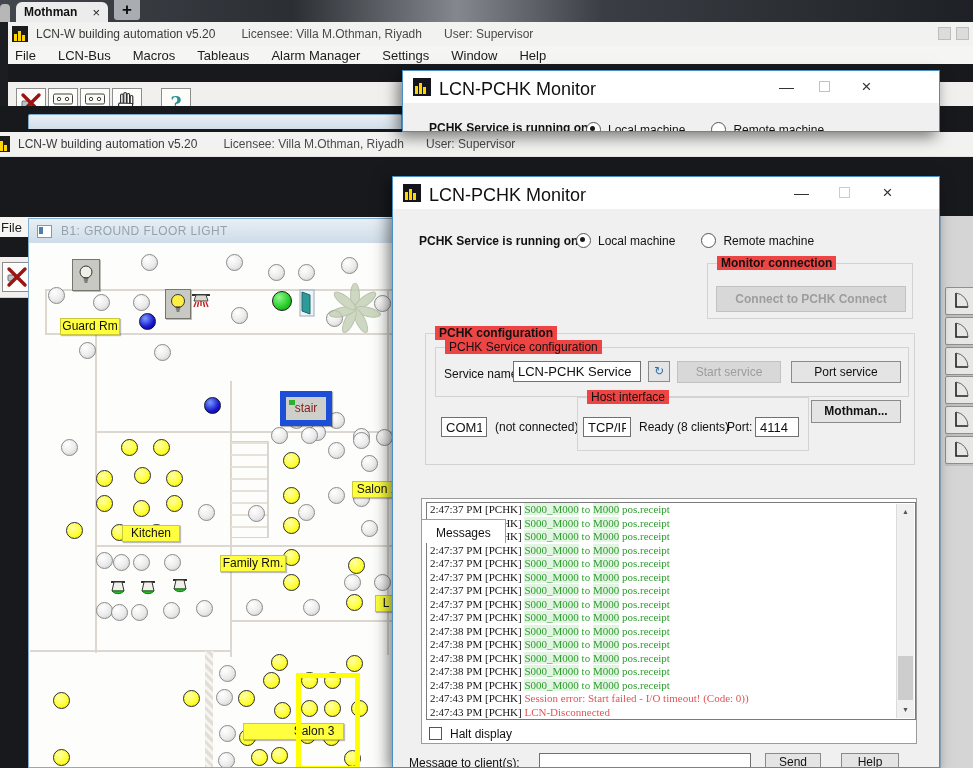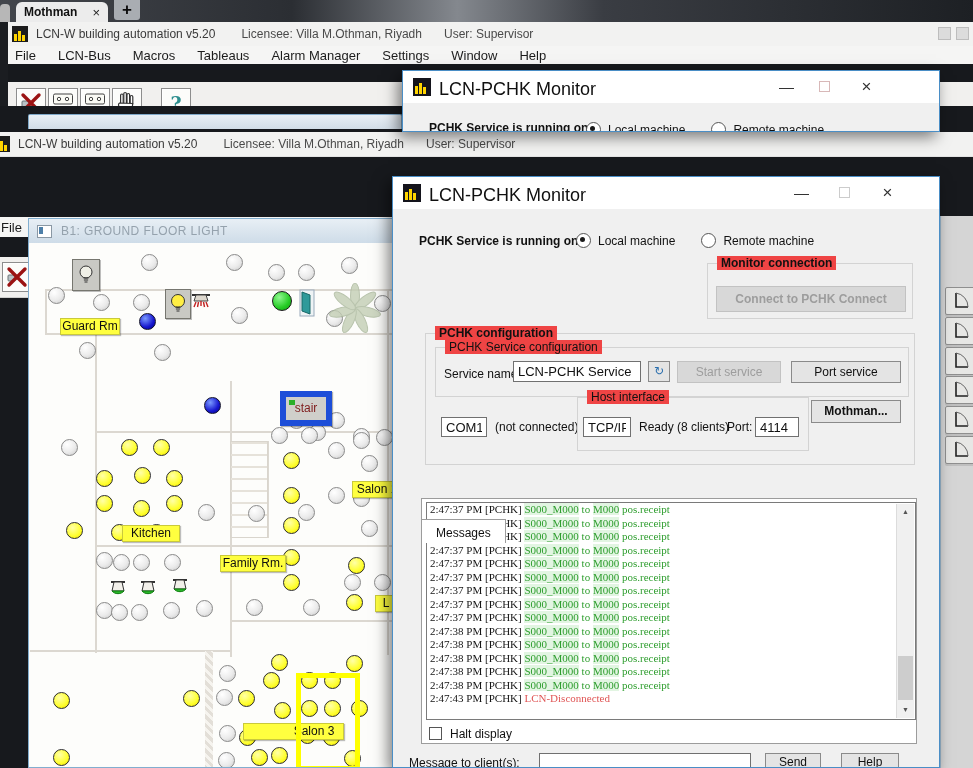--- a/index.html
+++ b/index.html
@@ -560,20 +560,21 @@
         <div class="logrow"><span class="logtime">2:47:37 PM [PCHK] </span><span class="loggreen hl">S000_M000</span><span class="loggreen"> to </span><span class="loggreen hl">M000</span><span class="loggreen"> pos.receipt</span></div>
         <div class="logrow"><span class="logtime">2:47:37 PM [PCHK] </span><span class="loggreen hl">S000_M000</span><span class="loggreen"> to </span><span class="loggreen hl">M000</span><span class="loggreen"> pos.receipt</span></div>
         <div class="logrow"><span class="logtime">2:47:37 PM [PCHK] </span><span class="loggreen hl">S000_M000</span><span class="loggreen"> to </span><span class="loggreen hl">M000</span><span class="loggreen"> pos.receipt</span></div>
         <div class="logrow"><span class="logtime">2:47:37 PM [PCHK] </span><span class="loggreen hl">S000_M000</span><span class="loggreen"> to </span><span class="loggreen hl">M000</span><span class="loggreen"> pos.receipt</span></div>
         <div class="logrow"><span class="logtime">2:47:37 PM [PCHK] </span><span class="loggreen hl">S000_M000</span><span class="loggreen"> to </span><span class="loggreen hl">M000</span><span class="loggreen"> pos.receipt</span></div>
         <div class="logrow"><span class="logtime">2:47:38 PM [PCHK] </span><span class="loggreen hl">S000_M000</span><span class="loggreen"> to </span><span class="loggreen hl">M000</span><span class="loggreen"> pos.receipt</span></div>
         <div class="logrow"><span class="logtime">2:47:38 PM [PCHK] </span><span class="loggreen hl">S000_M000</span><span class="loggreen"> to </span><span class="loggreen hl">M000</span><span class="loggreen"> pos.receipt</span></div>
         <div class="logrow"><span class="logtime">2:47:38 PM [PCHK] </span><span class="loggreen hl">S000_M000</span><span class="loggreen"> to </span><span class="loggreen hl">M000</span><span class="loggreen"> pos.receipt</span></div>
         <div class="logrow"><span class="logtime">2:47:38 PM [PCHK] </span><span class="loggreen hl">S000_M000</span><span class="loggreen"> to </span><span class="loggreen hl">M000</span><span class="loggreen"> pos.receipt</span></div>
         <div class="logrow"><span class="logtime">2:47:38 PM [PCHK] </span><span class="loggreen hl">S000_M000</span><span class="loggreen"> to </span><span class="loggreen hl">M000</span><span class="loggreen"> pos.receipt</span></div>
+        <div class="logrow"><span class="logtime">2:47:43 PM [PCHK] </span><span class="logred">Session error: Start failed - I/O timeout! (Code: 0))</span></div>
         <div class="logrow"><span class="logtime">2:47:43 PM [PCHK] </span><span class="logred">LCN-Disconnected</span></div>
         <div id="sbar">
         <span class="sarr" style="top:0;">▲</span>
         <div id="sthumb" style="top:152px;height:44px;"></div>
         <span class="sarr" style="bottom:0;">▼</span>
       </div>
     </div>
 
     <span class="chk" style="left:36px;top:550px;"></span>
     <span class="lbl" style="left:57px;top:550px;">Halt display</span>

